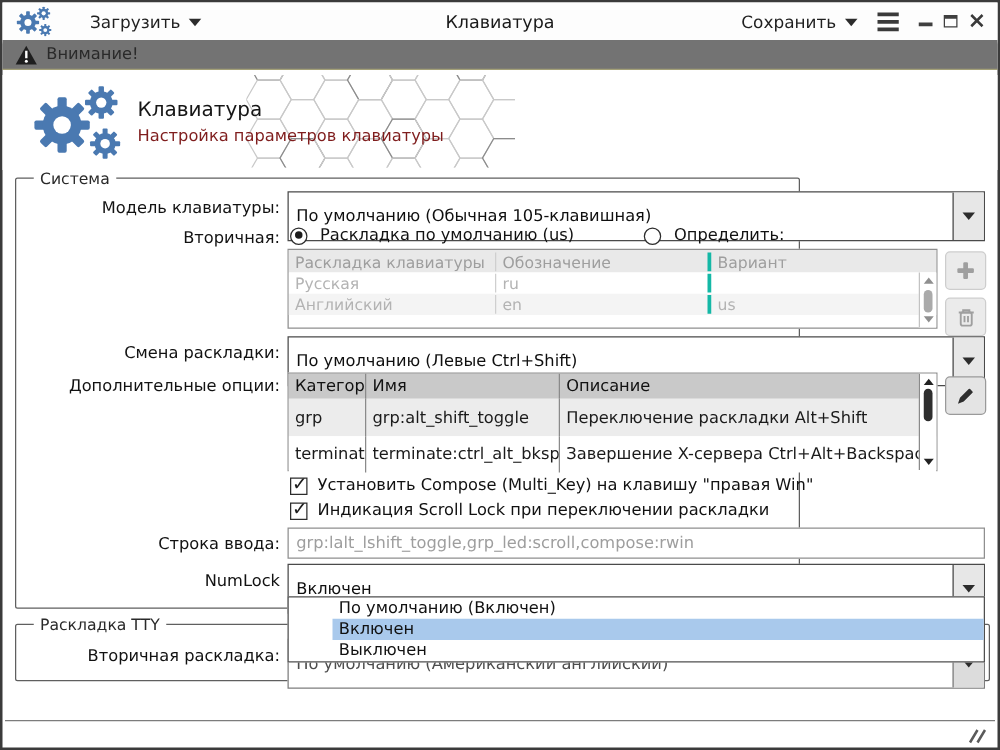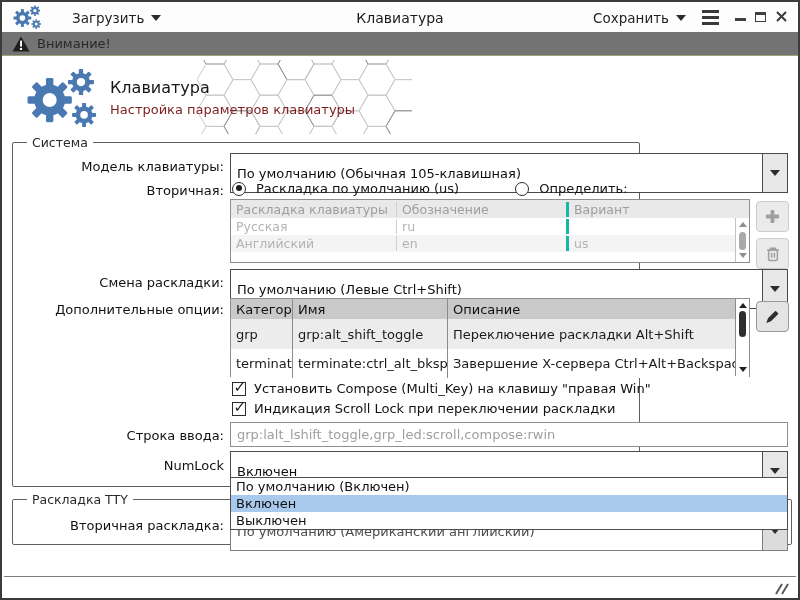--- a/index.html
+++ b/index.html
@@ -87,21 +87,21 @@
   
   .sidebtn{position:absolute;left:754px;width:33px;height:31px;border-radius:4px;box-sizing:border-box;display:flex;align-items:center;justify-content:center;}
   .sidebtn.disabled{background:#ebebeb;border:1px solid #cdcdcd;}
   .sidebtn.enabled{background:#e4e4e4;border:1px solid #9a9a9a;}
 
   
   .textinput{position:absolute;left:228px;width:558px;height:25px;border:1px solid #8f8f8f;box-sizing:border-box;background:#fff;font-size:13px;color:#9e9e9e;display:flex;align-items:center;padding-left:6px;white-space:nowrap;overflow:hidden;}
 
   
   .popup{position:absolute;left:228px;width:558px;top:475px;background:#fff;border:1px solid #4f4f4f;box-sizing:border-box;z-index:30;}
-  .popup .opt{height:17px;line-height:17px;font-size:13px;color:#111;padding-left:5px;white-space:nowrap;overflow:hidden;}
+  .popup .opt{height:17px;line-height:17px;font-size:13px;color:#111;padding-left:5px;white-space:nowrap;overflow:hidden;margin-left:35px;}
   .popup .opt.hl{background:#a9c9ec;}
 
   
   .status-sep{position:absolute;left:2px;right:2px;top:574px;height:0;border-top:1px solid #7c7c7c;}
   .grip{position:absolute;right:8px;top:580px;}
 </style>
 </head>
 <body>
 
 <svg width="0" height="0" style="position:absolute">

